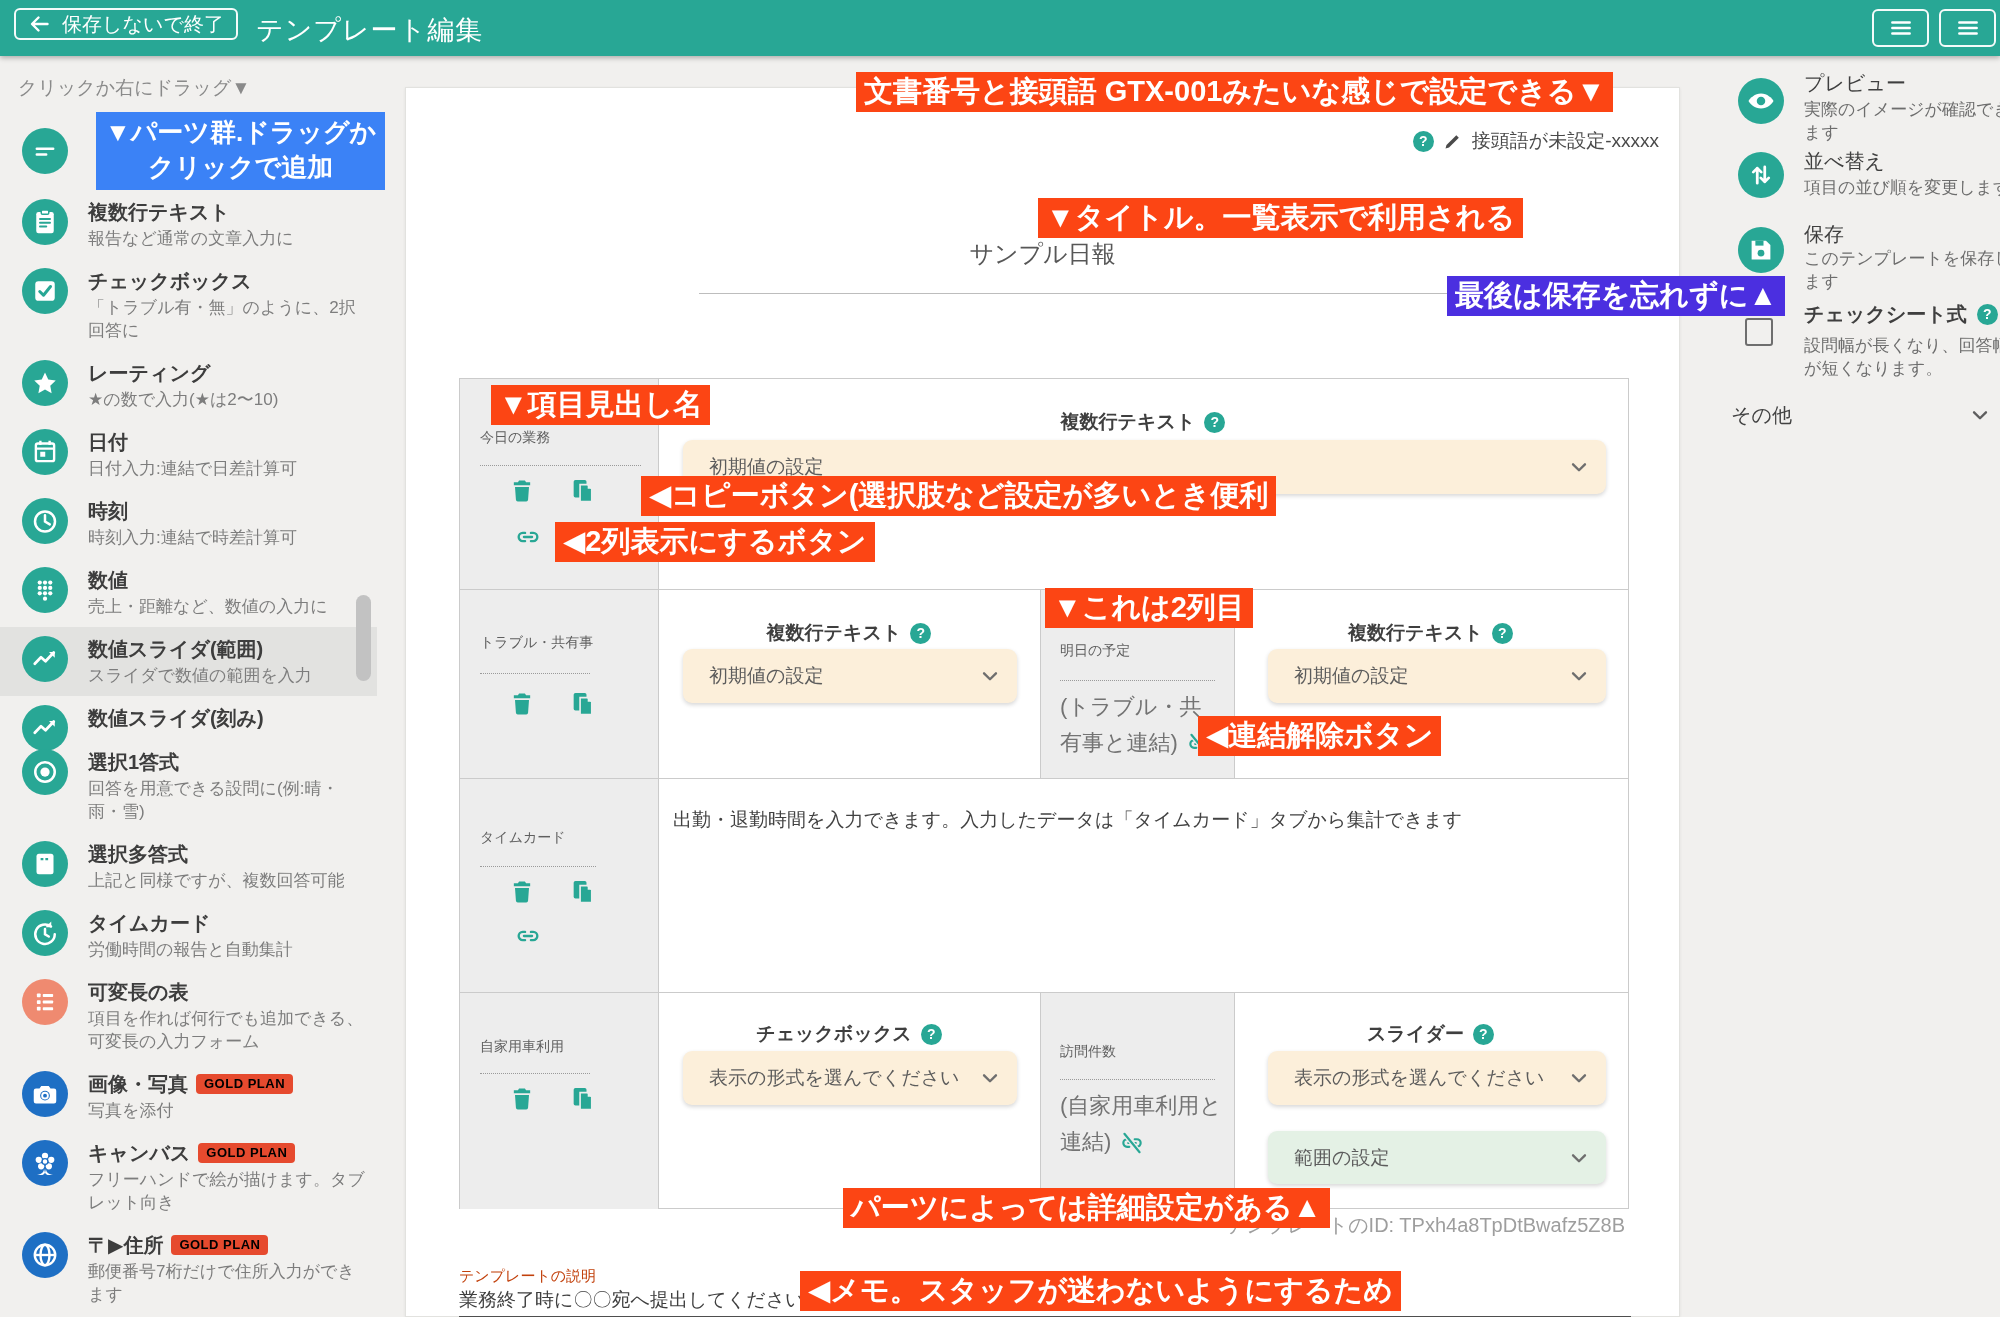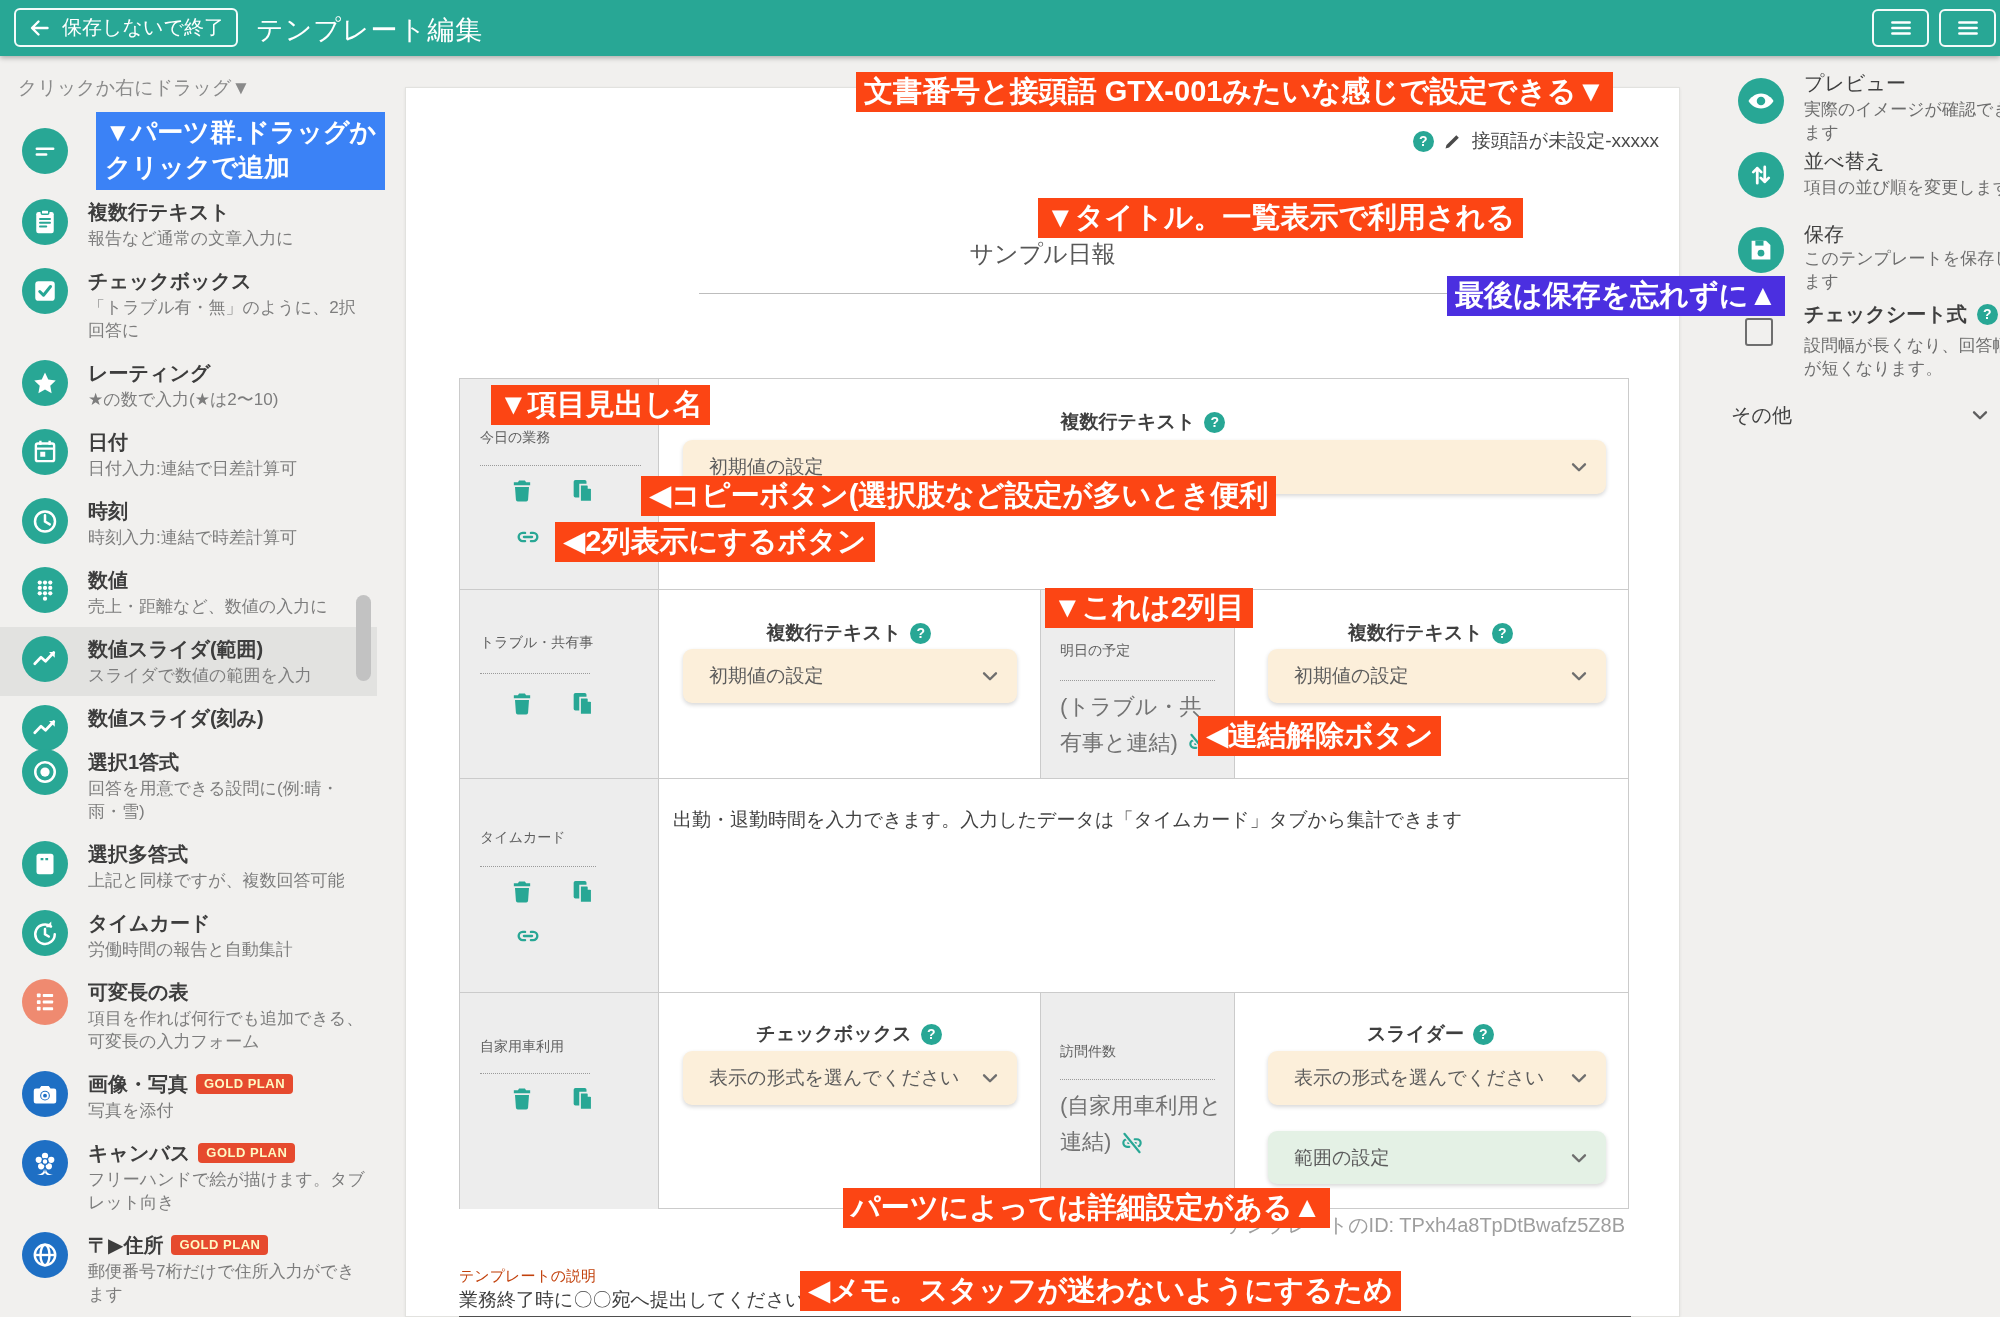--- a/index.html
+++ b/index.html
@@ -1,37 +1,37 @@
 <!DOCTYPE html>
 <html><head>
 <meta charset="utf-8">
 <style>
   html,body{margin:0;padding:0}
   #app{position:relative;width:2000px;height:1317px;background:#f1f0ee;overflow:hidden;
        font-family:"Liberation Sans","DejaVu Sans",sans-serif;color:#3f3f3f}
   
   .header{position:absolute;left:0;top:0;width:2000px;height:56px;background:#28a795;
           box-shadow:0 2px 5px rgba(0,0,0,.28);z-index:50;display:flex;align-items:center}
-  .exit-btn{position:absolute;left:14px;top:8px;width:224px;height:39px;border:2px solid rgba(255,255,255,.95);
+  .exit-btn{position:absolute;left:14px;top:8px;width:224px;height:32px;border:2px solid rgba(255,255,255,.95);
             border-radius:6px;display:flex;align-items:center;gap:10px;padding-left:12px;box-sizing:border-box;cursor:pointer}
   .exit-btn span{color:#fff;font-size:20px}
   .hdr-title{position:absolute;left:256px;top:12px;color:#fff;font-size:27px;letter-spacing:1px}
   .menu-btn{position:absolute;top:9px;width:57px;height:38px;border:2px solid rgba(255,255,255,.95);
             border-radius:6px;display:flex;align-items:center;justify-content:center;box-sizing:border-box;cursor:pointer}
   
   .sidebar{position:absolute;left:0;top:56px;width:377px;height:1261px;background:#f1f0ee;overflow:hidden}
   .sb-hint{position:absolute;left:18px;top:19px;font-size:19px;color:#8a8a8a}
   .parts-list{position:absolute;left:0;top:134px;width:377px}
   .part{position:relative;padding:9px 10px 9px 88px;box-sizing:border-box;cursor:pointer}
   .part.selected{background:#e2e2e0}
   .p-icon{position:absolute;left:22px;top:9px;width:46px;height:46px;border-radius:50%;
           display:flex;align-items:center;justify-content:center}
   .p-icon svg{width:30px;height:30px}
   .p-name{font-size:20px;font-weight:600;color:#3d3d3d;line-height:26px}
-  .p-badge{display:inline-block;margin-left:8px;background:#e64a2e;color:#fef9c3;font-size:13px;font-weight:bold;
+  .p-badge{display:inline-block;margin-left:8px;background:#e64a2e;color:#000000;font-size:13px;font-weight:bold;
            padding:2px 8px 3px;border-radius:4px;vertical-align:3px;letter-spacing:.5px}
   .p-desc{font-size:17px;color:#7d7d7d;line-height:23px;margin-top:2px;max-width:287px}
   .hidden-part-circle{position:absolute;left:22px;top:72px;width:46px;height:46px;border-radius:50%;background:#28a795;
           display:flex;align-items:center;justify-content:center}
   .sb-scroll{position:absolute;left:356px;top:539px;width:15px;height:86px;border-radius:8px;background:#c2c2c2}
   
   .card{position:absolute;left:405px;top:87px;width:1275px;height:1230px;background:#fff;
         border:1px solid #e2e2df;box-sizing:border-box;box-shadow:0 1px 3px rgba(0,0,0,.07)}
   .prefix-row{position:absolute;right:20px;top:40px;display:flex;align-items:center;gap:9px;cursor:pointer}
   .prefix-row .txt{font-size:19px;color:#4a4a4a}
@@ -75,21 +75,21 @@
   .r-check{position:absolute;left:1745px;top:318px;width:28px;height:28px;border:2px solid #6e6e6e;
            border-radius:3px;box-sizing:border-box;cursor:pointer}
   .others-row{position:absolute;left:1731px;top:398px;width:262px;height:34px;display:flex;
               align-items:center;justify-content:space-between;cursor:pointer}
   .others-row span{font-size:20px;color:#424242}
   
   .ann{position:absolute;background:#fc4514;color:#fff;font-weight:bold;font-size:29px;line-height:1.18;
        padding:2px 8px 4px;white-space:nowrap;z-index:40}
   .ann.blue{background:#4b2fe0}
   .ann-parts{font-size:26px;line-height:35px;padding:3px 9px 5px}
-  .ann-parts .l2{text-align:left}
+  .ann-parts .l2{text-align:center}
 </style>
 </head>
 <body>
 
 <div id="app">
 
   <div class="header">
     <div class="exit-btn">
       <svg viewBox="0 0 24 24" width="24" height="24" fill="none" stroke="#fff" stroke-width="2.4" stroke-linecap="round" stroke-linejoin="round">
           <path d="M19.5 12H5M10.5 5.5L4 12l6.5 6.5"></path>

